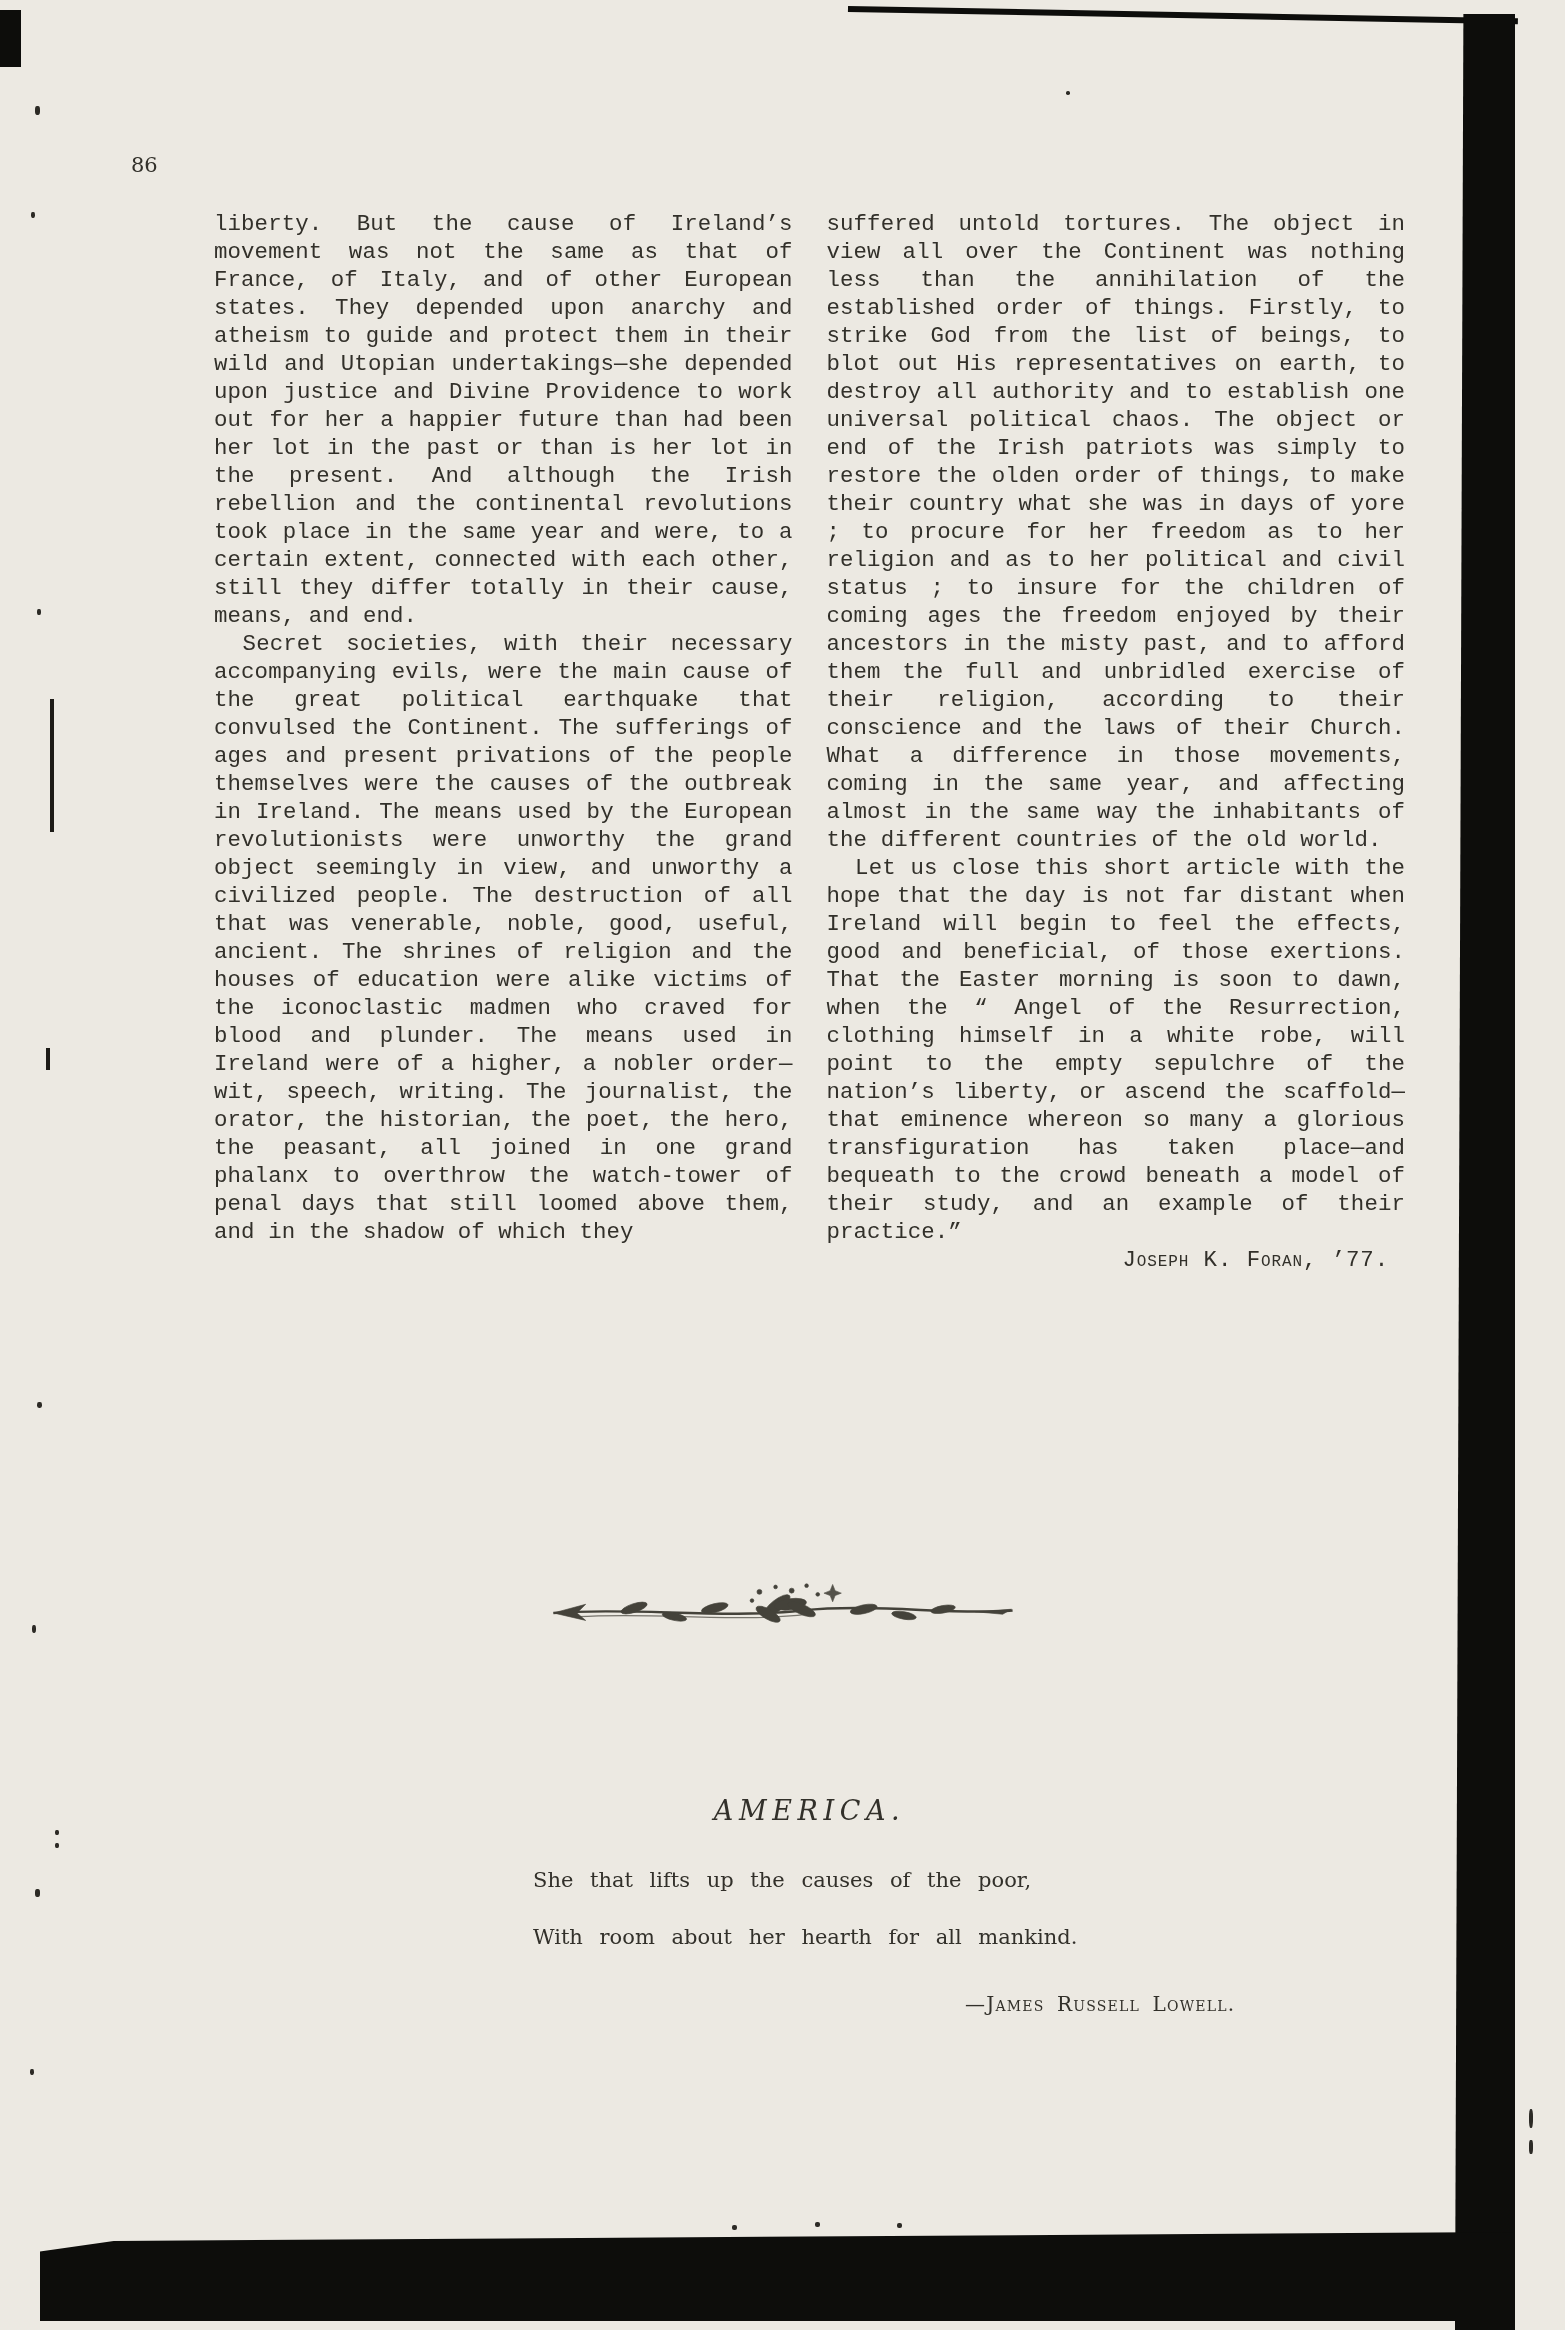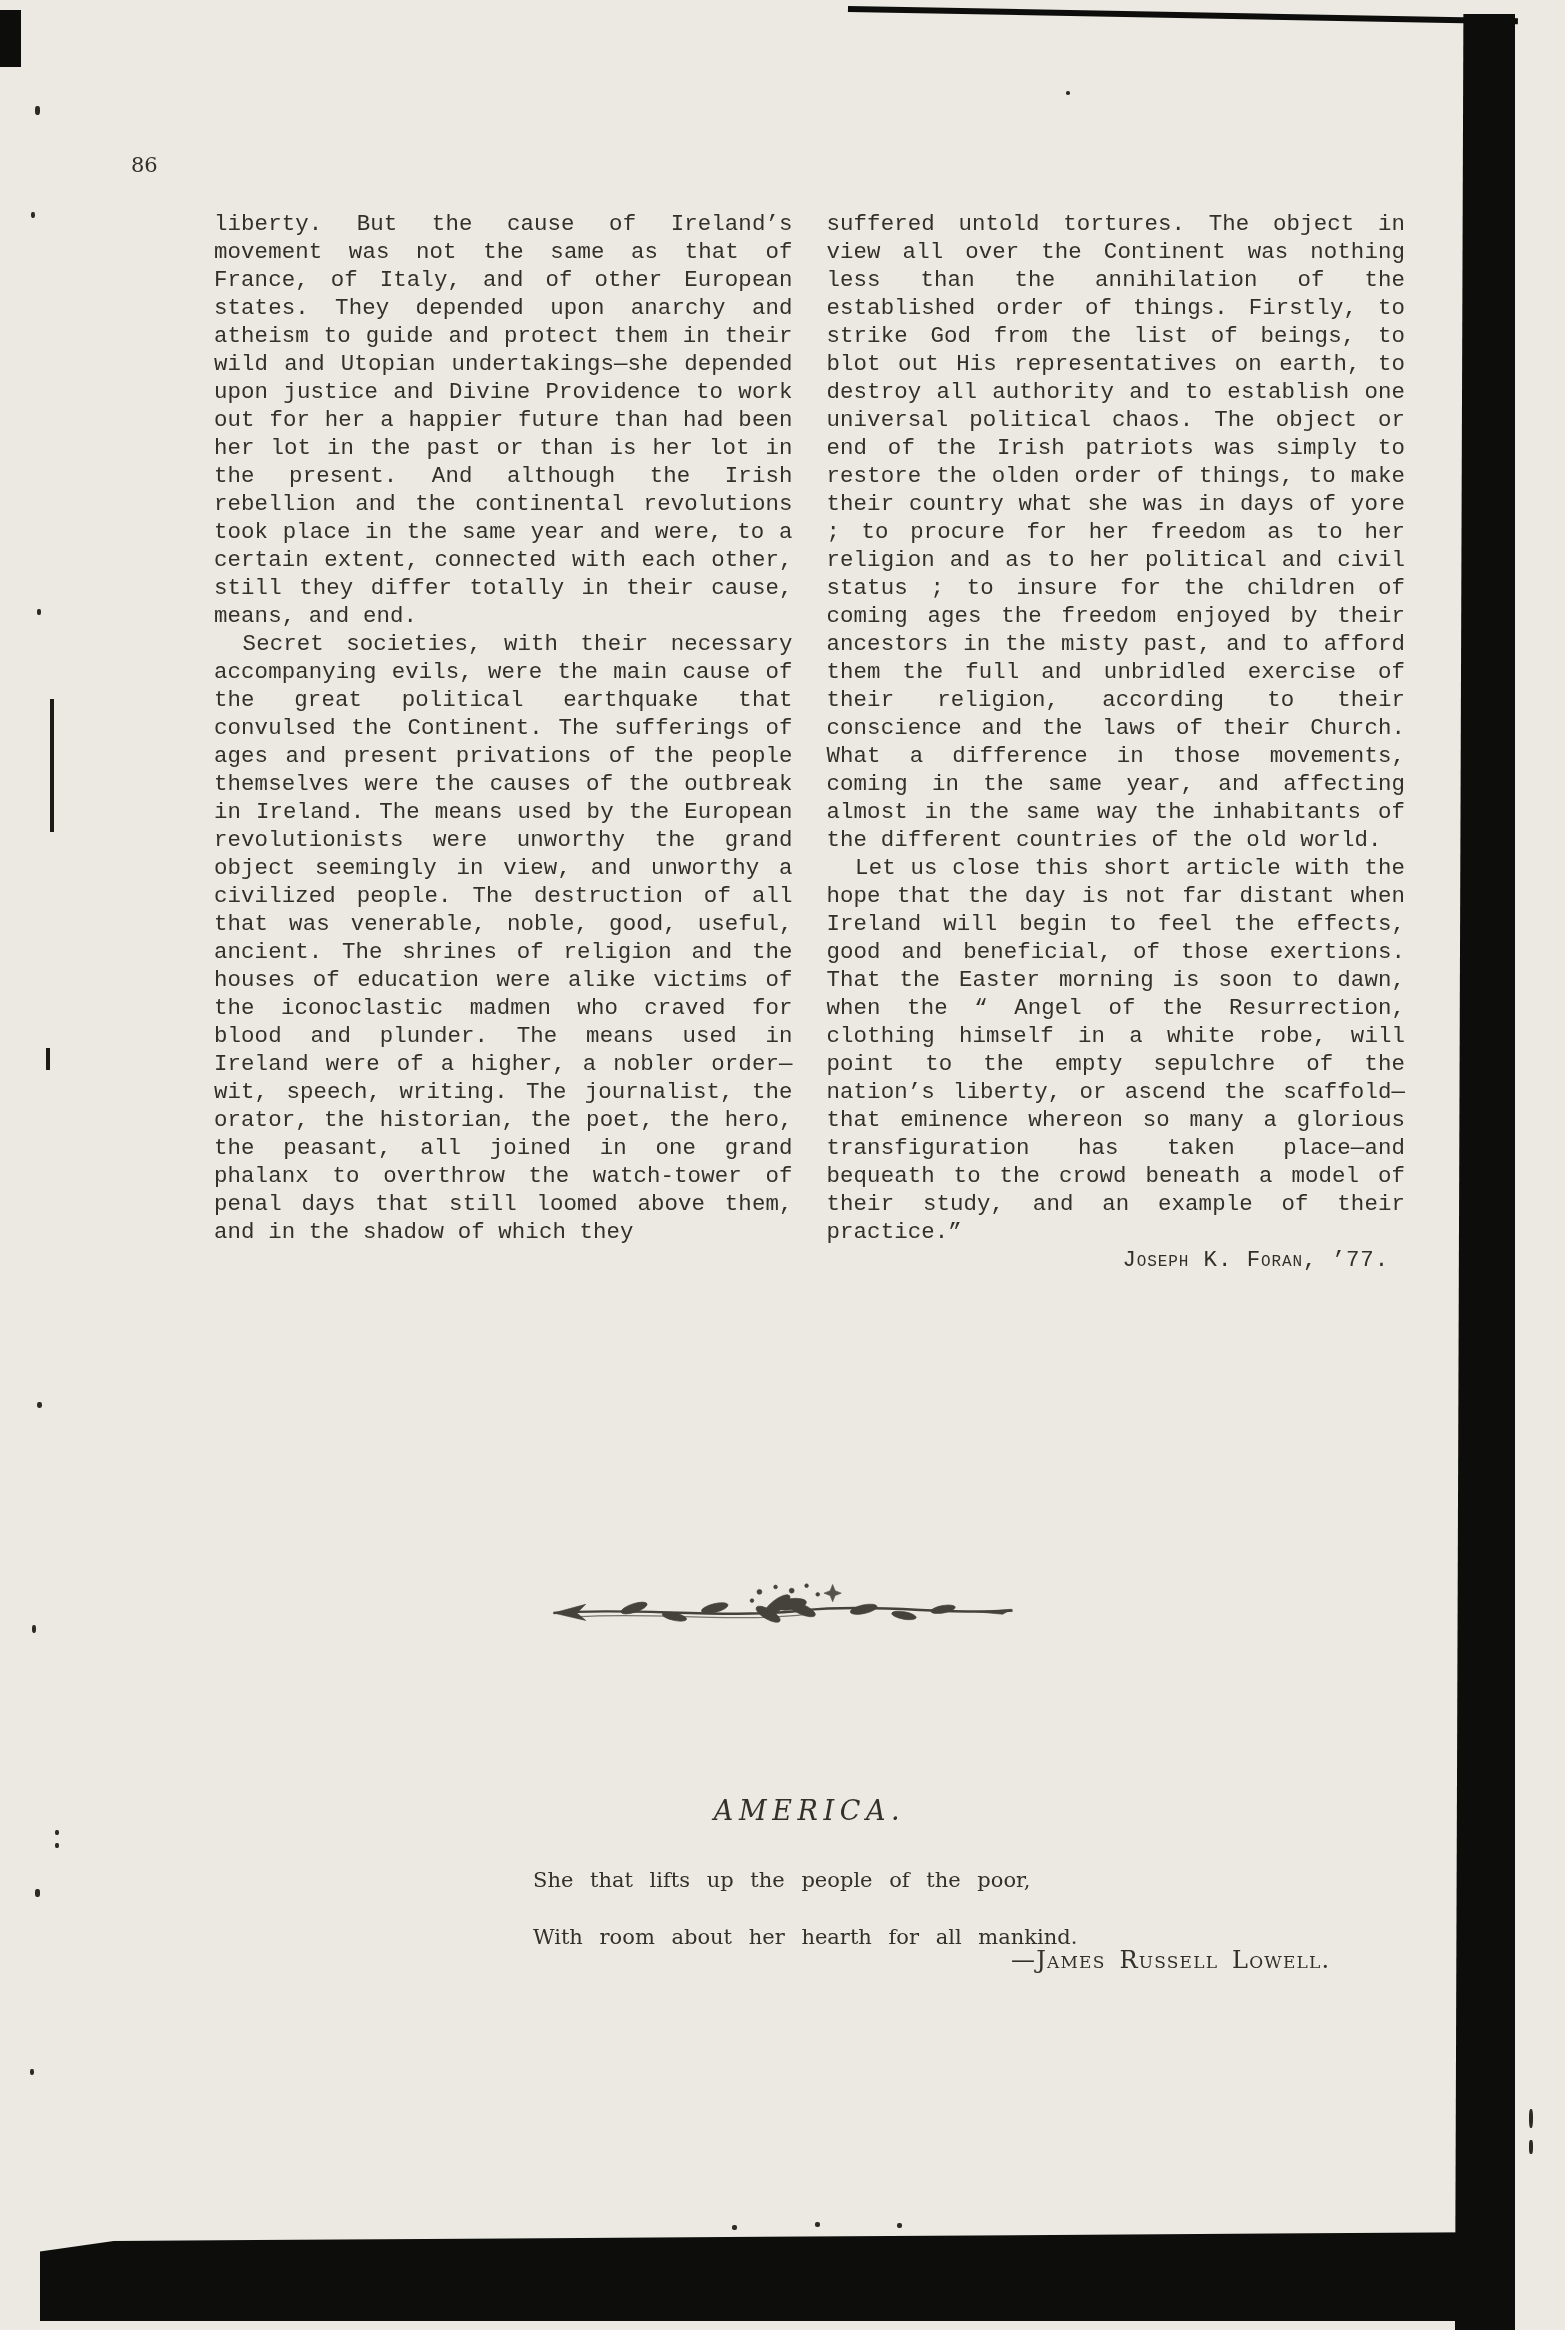--- a/index.html
+++ b/index.html
@@ -45,22 +45,22 @@
   .ornament{ position:absolute; top:1573px; left:0; width:1566px; text-align:center; }
 
   
   .poem-title{
     position:absolute; top:1795px; left:214px; width:1191px; text-align:center;
     font-style:italic; font-size:27px; letter-spacing:5.6px;
   }
   .poem{ position:absolute; top:1867px; left:533px; font-size:21px; }
   .poem-line{ line-height:27px; margin-bottom:30px; word-spacing:10px; white-space:nowrap; }
   .poem-attribution{
-    position:absolute; top:1946px; left:965px; font-size:24px;
-    font-variant:small-caps; letter-spacing:1.2px; word-spacing:5px; white-space:nowrap;margin-left:46px;
+    position:absolute; top:1992px; left:965px; font-size:20px;
+    font-variant:small-caps; letter-spacing:1.2px; word-spacing:5px; white-space:nowrap;
   }
 
   
   .artifact{ position:absolute; background:var(--black); }
   .speck{ position:absolute; background:#2c2a25; border-radius:40%; }
   #a-topleft{ left:0; top:10px; width:21px; height:57px; }
   #a-topline{ left:848px; top:6.2px; width:670px; height:5.6px;
               transform:rotate(1.05deg); transform-origin:left center; }
   #a-rightbar{ left:1455px; top:13.7px; width:60px; height:2317px;
                clip-path:polygon(14% 0, 100% 0, 100% 100%, 0 100%); }
@@ -113,21 +113,21 @@
         <ellipse cx="520" cy="58" rx="22" ry="7" transform="rotate(-12 520 58)"></ellipse>
         <ellipse cx="585" cy="68" rx="20" ry="6" transform="rotate(10 585 68)"></ellipse>
         <ellipse cx="648" cy="58" rx="20" ry="6" transform="rotate(-10 648 58)"></ellipse>
         <path d="M700,62 L758,58 L744,66 Z" stroke-width="1"></path>
       </g>
     </svg>
   </div>
 
   <div class="poem-title">AMERICA.</div>
   <div class="poem">
-    <div class="poem-line">She that lifts up the people of the poor,</div>
+    <div class="poem-line">She that lifts up the causes of the poor,</div>
     <div class="poem-line">With room about her hearth for all mankind.</div>
   </div>
   <div class="poem-attribution">—James Russell Lowell.</div>
 
   <div class="artifact" id="a-topleft"></div>
   <div class="artifact" id="a-topline"></div>
   <div class="artifact" id="a-rightbar"></div>
   <div class="artifact" id="a-bottombar"></div>
   <div class="artifact" id="a-leftline"></div>
   <div class="artifact" id="a-leftline2"></div>

